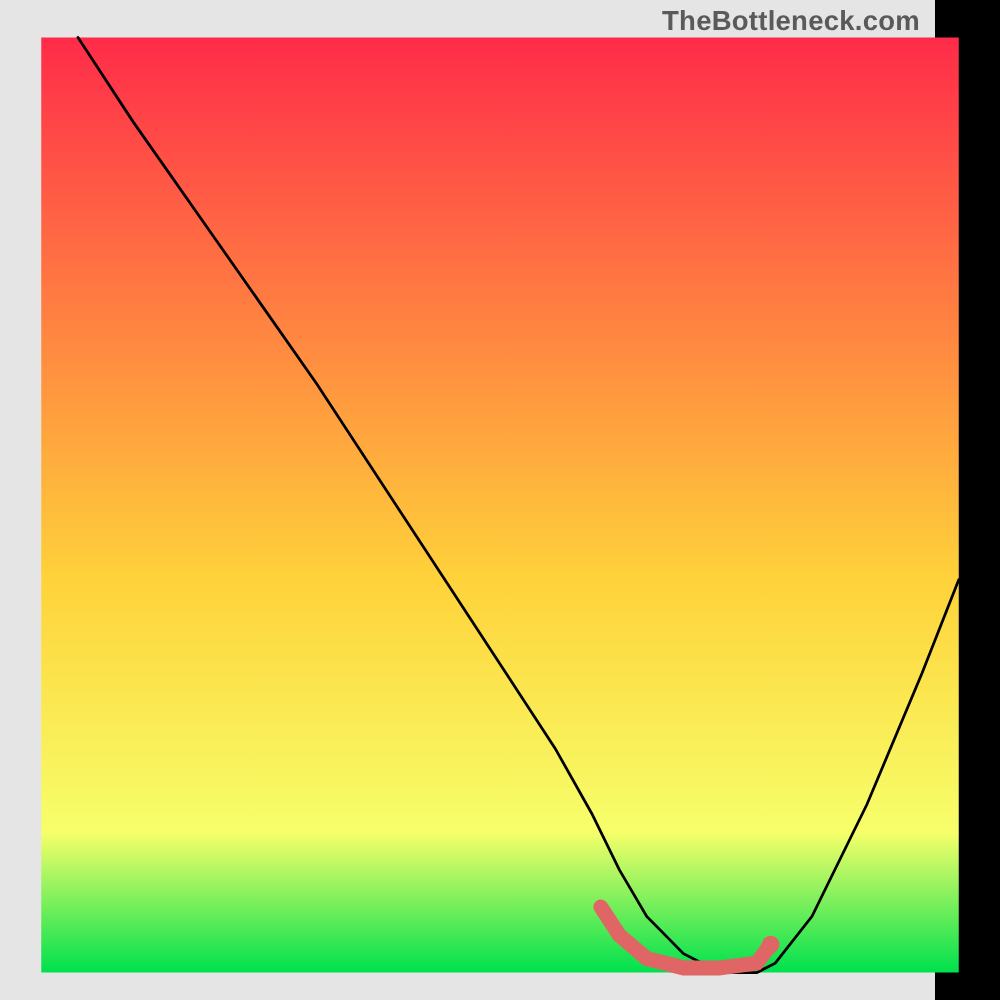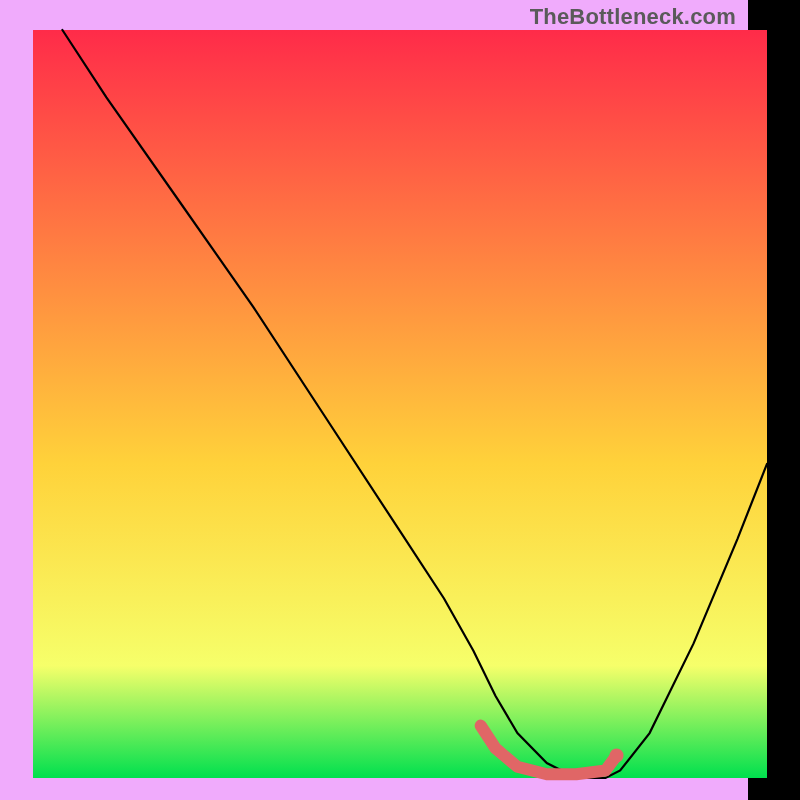--- a/index.html
+++ b/index.html
@@ -7,21 +7,21 @@
     padding: 0;
     width: 800px;
     height: 800px;
     background: #000;
     overflow: hidden;
   }
   .frame {
     position: relative;
     width: 748px;
     height: 800px;
-    background: #f0abfc;
+    background: #e5e5e5;
   }
   .watermark {
     position: absolute;
     top: 4px;
     right: 12px;
     font-family: Arial, Helvetica, sans-serif;
     font-size: 22px;
     font-weight: 600;
     color: #5a5a5a;
     letter-spacing: 0.2px;

